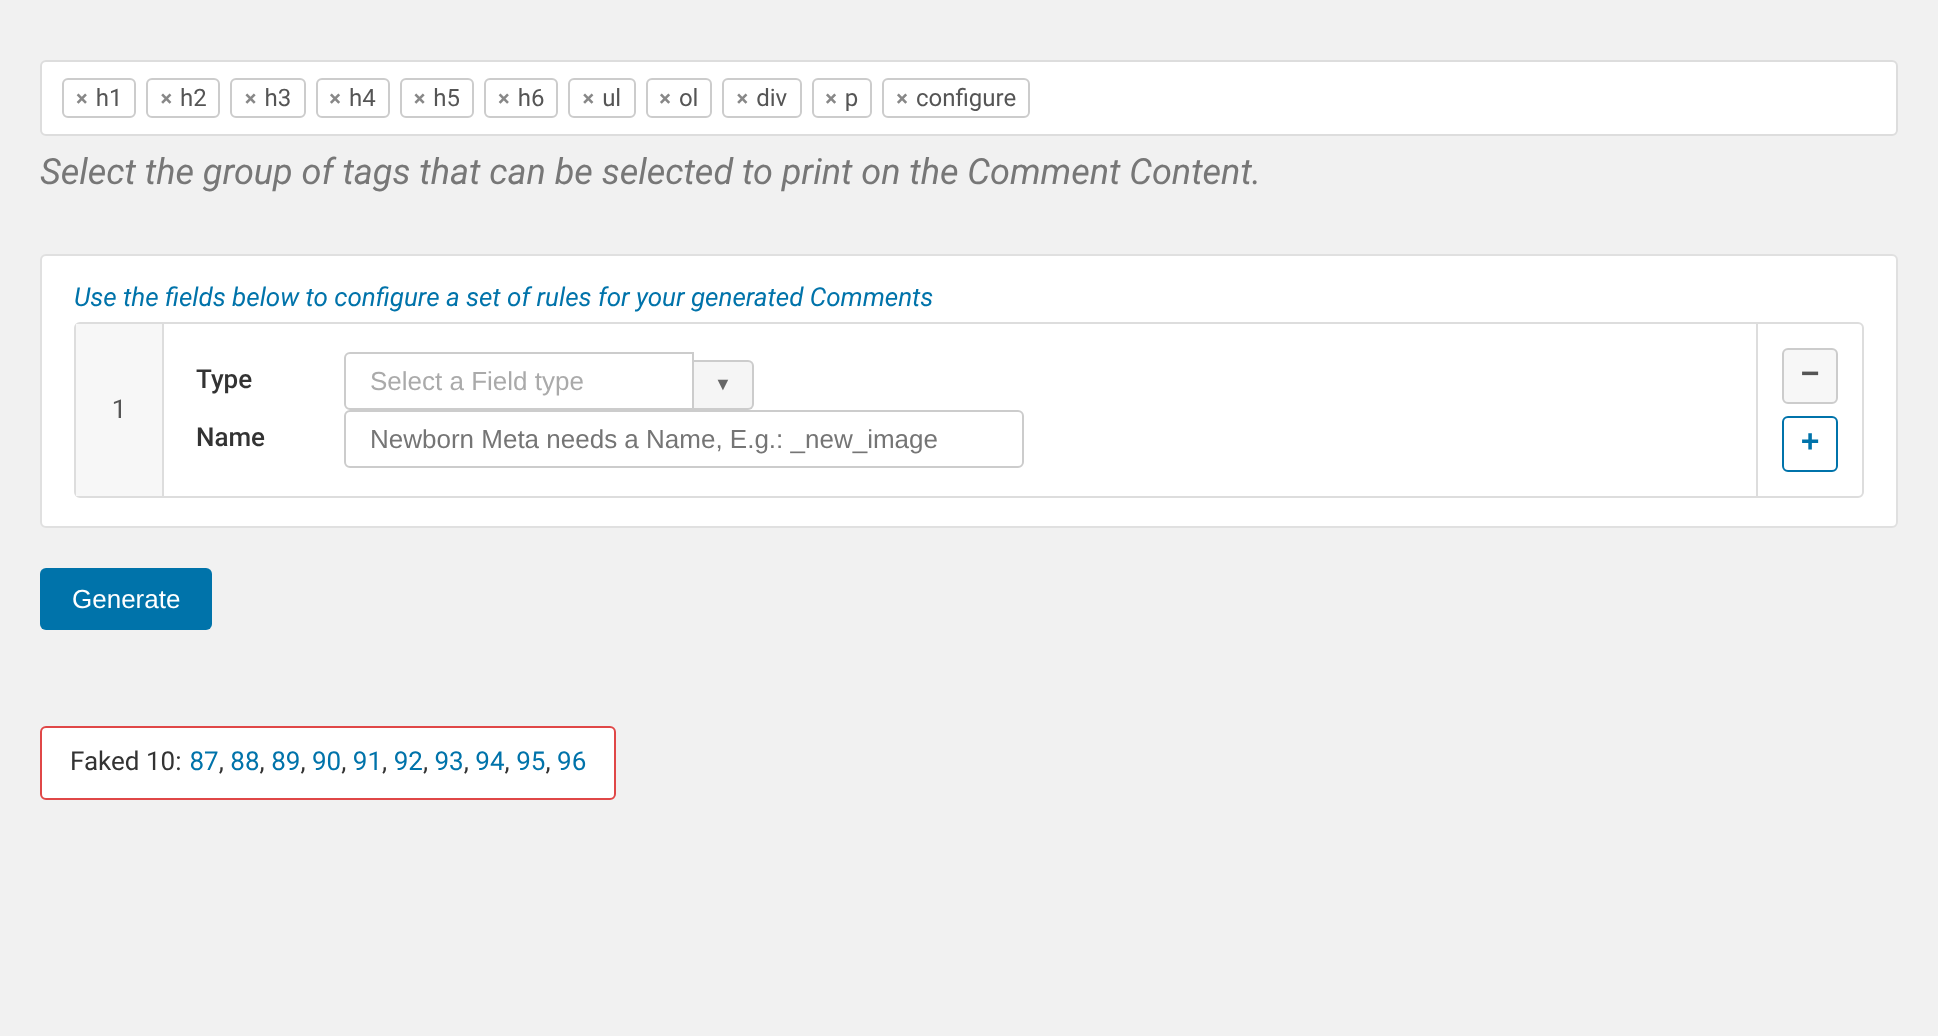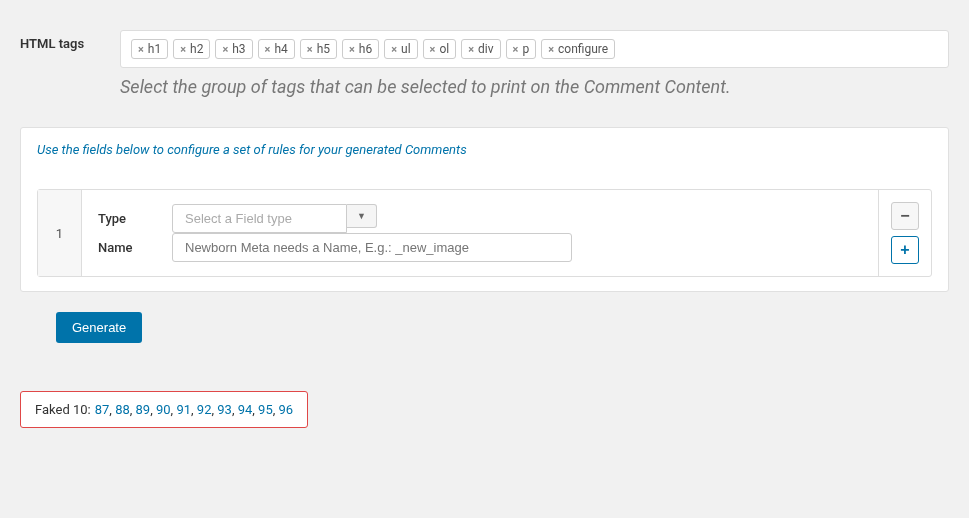--- a/index.html
+++ b/index.html
@@ -84,21 +84,21 @@
       font-weight: 400;
       color: #23282d;
     }
     .section-body {
       padding: 14px 16px;
     }
     .section-hint {
       font-style: italic;
       color: #0073aa;
       font-size: 13px;
-      margin-bottom: 32px;
+      margin-bottom: 4px;
     }
 
     
     .rule-container {
       border: 1px solid #ddd;
       border-radius: 3px;
       background: #fff;
       display: flex;
       align-items: stretch;
     }
@@ -126,21 +126,21 @@
     }
     .rule-field-label {
       font-size: 13px;
       color: #333;
       min-width: 60px;
       font-weight: 500;
     }
     .select-wrapper {
       position: relative;
       display: inline-flex;
-      align-items: flex-start;
+      align-items: flex-end;
     }
     .field-select {
       appearance: none;
       -webkit-appearance: none;
       background: #fff;
       border: 1px solid #ccc;
       border-radius: 3px 0 0 3px;
       padding: 6px 12px;
       font-size: 13px;
       color: #aaa;
@@ -164,21 +164,21 @@
       content: '▼';
       font-size: 9px;
       color: #666;
     }
     .field-input {
       border: 1px solid #ccc;
       border-radius: 3px;
       padding: 6px 12px;
       font-size: 13px;
       color: #aaa;
-      width: 400px;
+      width: 340px;
       outline: none;
     }
     .rule-actions {
       display: flex;
       flex-direction: column;
       justify-content: center;
       padding: 10px 12px;
       gap: 6px;
       border-left: 1px solid #ddd;
     }
@@ -210,21 +210,20 @@
     .generate-btn {
       background: #0073aa;
       color: #fff;
       border: none;
       border-radius: 3px;
       padding: 8px 16px;
       font-size: 13px;
       cursor: pointer;
       font-weight: 500;
       margin-bottom: 16px;
-      margin-left: 36px;
     }
 
     
     .faked-results {
       border: 1px solid #e04747;
       border-radius: 3px;
       padding: 10px 14px;
       background: #fff;
       display: inline-flex;
       align-items: center;
@@ -242,21 +241,20 @@
       font-size: 13px;
     }
   </style>
 </head>
 <body>
 
 <div class="main-content">
 
   
   <div class="html-tags-section">
-    <div class="html-tags-label">HTML tags</div>
     <div class="html-tags-content">
       <div class="html-tags-pills">
 
       <span class="tag-pill">
             <span class="x-btn">×</span>
             <span>h1</span>
           </span>
           <span class="tag-pill">
             <span class="x-btn">×</span>
             <span>h2</span>

